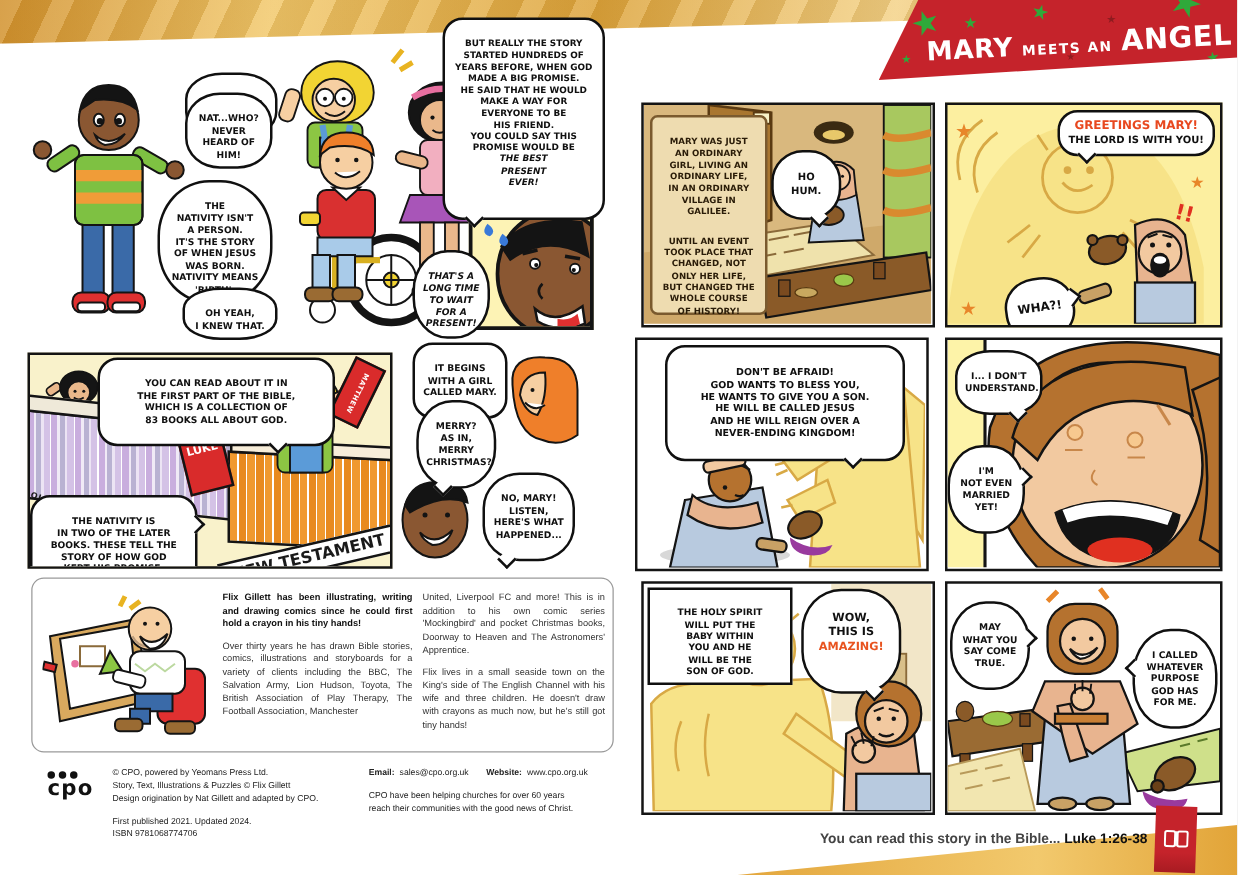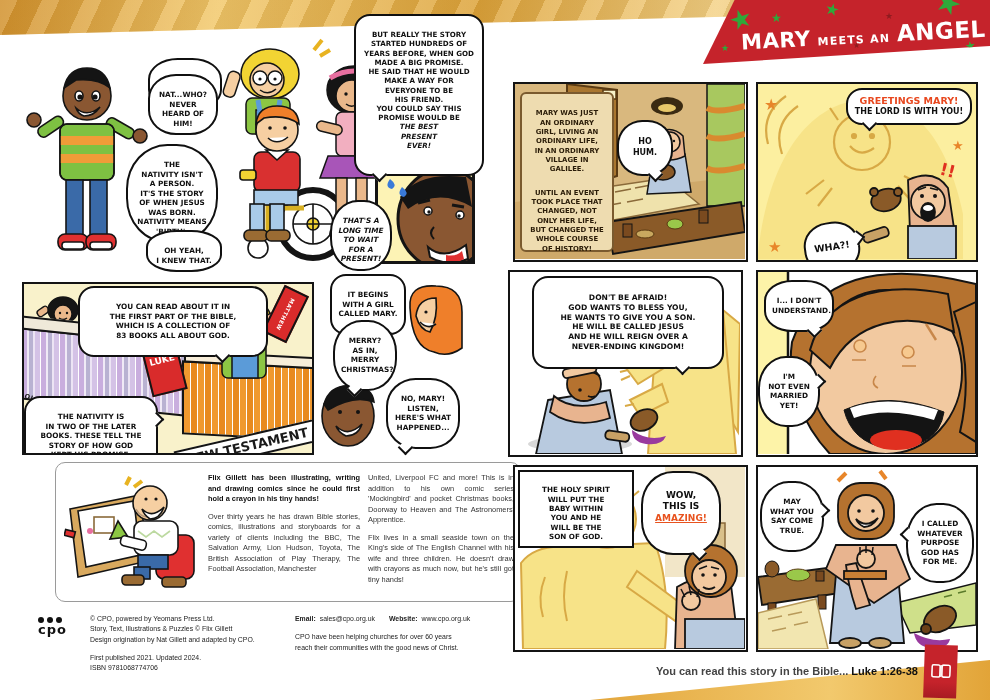--- a/index.html
+++ b/index.html
@@ -29,44 +29,44 @@
     padding:5px 6px;font-weight:bold;font-size:7.3px;line-height:1.3;text-align:center;
     white-space:pre-line;color:#101010;z-index:5;box-sizing:border-box;}
   .bubble.flow{white-space:normal;}
   .tail{position:absolute;width:9px;height:9px;background:#fff;transform:rotate(45deg);
     border-right:2px solid #101010;border-bottom:2px solid #101010;}
   .caption{position:absolute;background:#fff;border:2px solid #101010;padding:4px 5px;
     font-weight:bold;font-size:7.2px;line-height:1.3;white-space:pre-line;color:#101010;
     z-index:5;box-sizing:border-box;}
   .emph{font-style:italic;display:block;}
   .red-text{color:#e8481f;}
-  .orange-text{color:#e8531f;display:block;text-decoration:underline;}
+  .orange-text{color:#e8531f;display:block;}
   svg{display:block;}
   
   .scroll-caption{position:absolute;background:#eedcb0;border:2px solid #7a5a2e;border-radius:6px;
     padding:6px 4px;font-weight:bold;font-size:6.9px;line-height:1.35;text-align:center;
     white-space:pre-line;color:#2a1c08;z-index:5;box-sizing:border-box;}
   .books{position:absolute;border:2px solid #141414;box-sizing:border-box;}
   .book-red{position:absolute;background:#d92b2b;border:2px solid #141414;z-index:3;
     color:#fff;font-weight:bold;display:flex;align-items:center;justify-content:center;box-sizing:border-box;}
   .shelf-label{position:absolute;font-weight:bold;color:#1a1a1a;letter-spacing:.6px;z-index:4;}
   .nt-strip{position:absolute;background:#fff;border:2px solid #141414;z-index:4;
     font-weight:bold;color:#1a1a1a;padding:2px 8px;box-sizing:border-box;}
   
   .bio-box{position:absolute;left:25px;top:462px;width:466px;height:140px;background:#fff;
-    border:1.5px solid #9a9a9a;border-radius:10px;box-sizing:border-box;margin-left:30px;}
+    border:1.5px solid #9a9a9a;border-radius:10px;box-sizing:border-box;}
   .bio-col{position:absolute;top:10px;font-size:7.4px;line-height:1.42;color:#333;text-align:justify;
     font-family:"Liberation Sans",sans-serif;}
   .bio-col p{margin:0 0 7px 0;}
   .bio-intro{font-weight:bold;color:#111;}
   .credits{position:absolute;font-size:6.9px;line-height:1.5;color:#222;font-family:"Liberation Sans",sans-serif;}
   .cpo-logo{position:absolute;left:38px;top:617px;color:#111;}
   .cpo-dots{display:flex;gap:3px;margin-bottom:1px;}
   .cpo-dots i{width:6px;height:6px;border-radius:50%;background:#111;}
-  .cpo-word{font-weight:bold;font-size:13px;letter-spacing:1px;line-height:.9;}
+  .cpo-word{font-weight:bold;font-size:17px;letter-spacing:1px;line-height:.9;}
   
   .rp-footer{position:absolute;left:500px;top:665px;width:418px;text-align:right;
     font-size:11px;color:#3a3a3a;font-weight:bold;font-family:"Liberation Sans",sans-serif;z-index:7;}
   .rp-footer .ref{color:#111;}
   .ribbon{position:absolute;left:924px;top:645px;width:33px;height:53px;z-index:8;
     background:linear-gradient(#c5232b 70%,#a81b22);transform:rotate(2deg);
     display:flex;align-items:center;justify-content:center;}
 </style>
 </head>
 <body>

